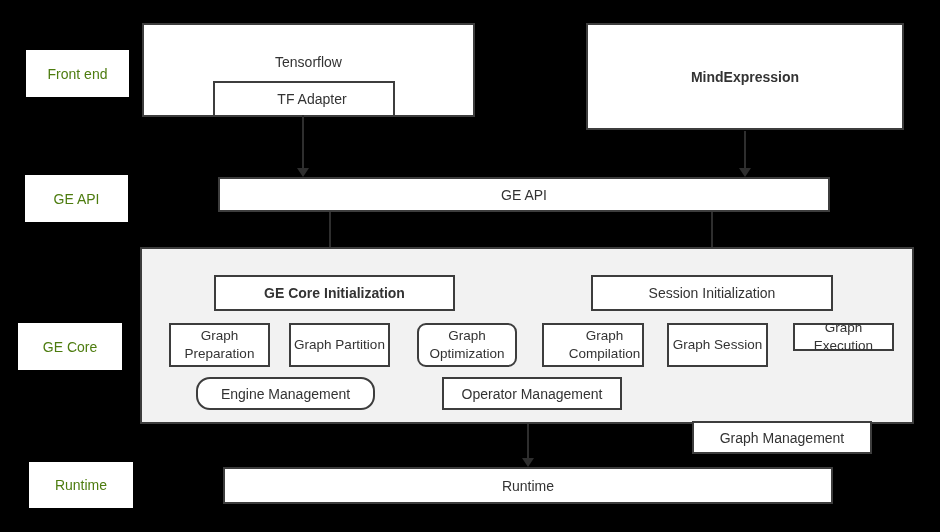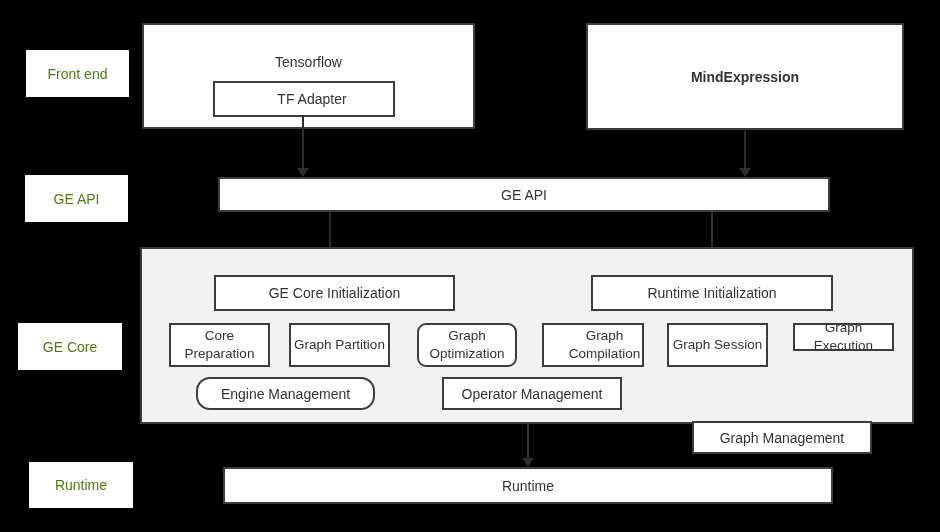--- a/index.html
+++ b/index.html
@@ -76,21 +76,21 @@
 </head>
 <body>
 
 <div class="canvas">
 
   <div class="label-box" style="left:26px; top:50px; width:103px; height:47px;">Front end</div>
   <div class="label-box" style="left:25px; top:175px; width:103px; height:47px;">GE API</div>
   <div class="label-box" style="left:18px; top:323px; width:104px; height:47px;">GE Core</div>
   <div class="label-box" style="left:29px; top:462px; width:104px; height:46px;">Runtime</div>
 
-  <div class="box" style="left:142px; top:23px; width:333px; height:106px;">
+  <div class="box" style="left:142px; top:23px; width:333px; height:94px;">
     <div class="top-title">Tensorflow</div>
     <div class="box" style="left:69px; top:56px; width:182px; height:36px;padding-left:16px;">TF Adapter</div>
   </div>
 
   <div class="box" style="left:586px; top:23px; width:318px; height:107px;font-weight:bold;">MindExpression</div>
 
   <div class="arrow" style="left:297px; top:115px; height:62px;">
     <div class="shaft"></div>
     <div class="head"></div>
   </div>
@@ -105,24 +105,24 @@
     <div class="shaft"></div>
     <div class="head"></div>
   </div>
   <div class="arrow" style="left:706px; top:212px; height:59px;">
     <div class="shaft"></div>
     <div class="head"></div>
   </div>
 
   <div class="container-box" style="left:140px; top:247px; width:774px; height:177px;">
 
-    <div class="box" style="left:72px; top:26px; width:241px; height:36px;">GE Core Initialization</div>
-    <div class="box" style="left:449px; top:26px; width:242px; height:36px;">Runtime Initialization</div>
+    <div class="box" style="left:72px; top:26px; width:241px; height:36px;font-weight:bold;">GE Core Initialization</div>
+    <div class="box" style="left:449px; top:26px; width:242px; height:36px;">Session Initialization</div>
 
-    <div class="box stage" style="left:27px; top:74px; width:101px; height:44px;">Core Preparation</div>
+    <div class="box stage" style="left:27px; top:74px; width:101px; height:44px;">Graph Preparation</div>
     <div class="box stage" style="left:147px; top:74px; width:101px; height:44px;">Graph Partition</div>
     <div class="box stage" style="left:275px; top:74px; width:100px; height:44px;border-radius:9px;">Graph Optimization</div>
     <div class="box stage" style="left:400px; top:74px; width:102px; height:44px;padding-left:25px;">Graph Compilation</div>
     <div class="box stage" style="left:525px; top:74px; width:101px; height:44px;">Graph Session</div>
     <div class="box stage" style="left:651px; top:74px; width:101px; height:28px;">Graph Execution</div>
 
     <div class="box" style="left:54px; top:128px; width:179px; height:33px;border-radius:14px;">Engine Management</div>
     <div class="box" style="left:300px; top:128px; width:180px; height:33px;">Operator Management</div>
     <div class="box" style="left:550px; top:128px; width:180px; height:33px;margin-top:44px;">Graph Management</div>
   </div>

